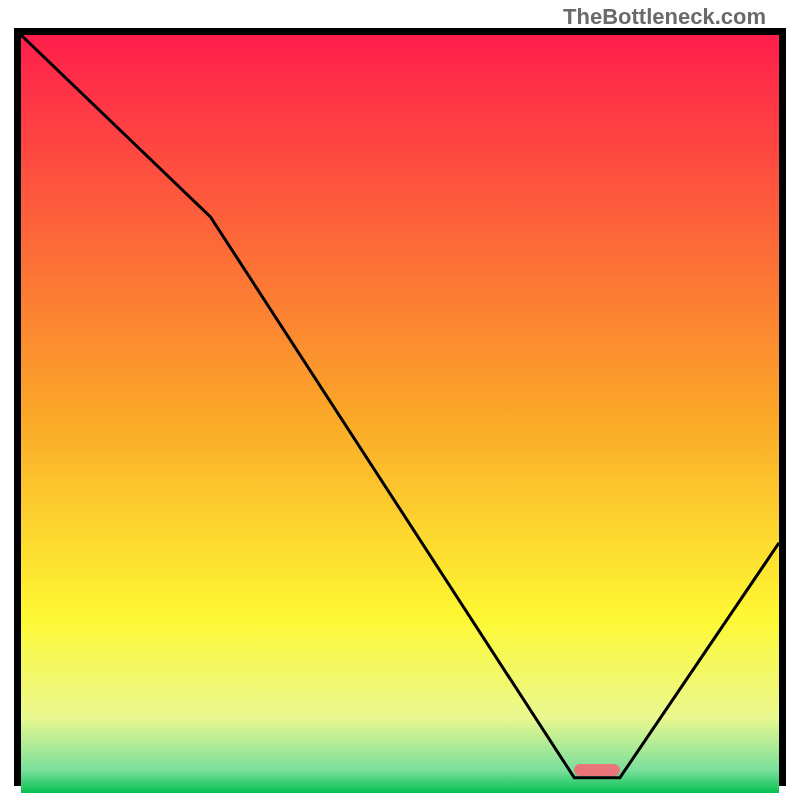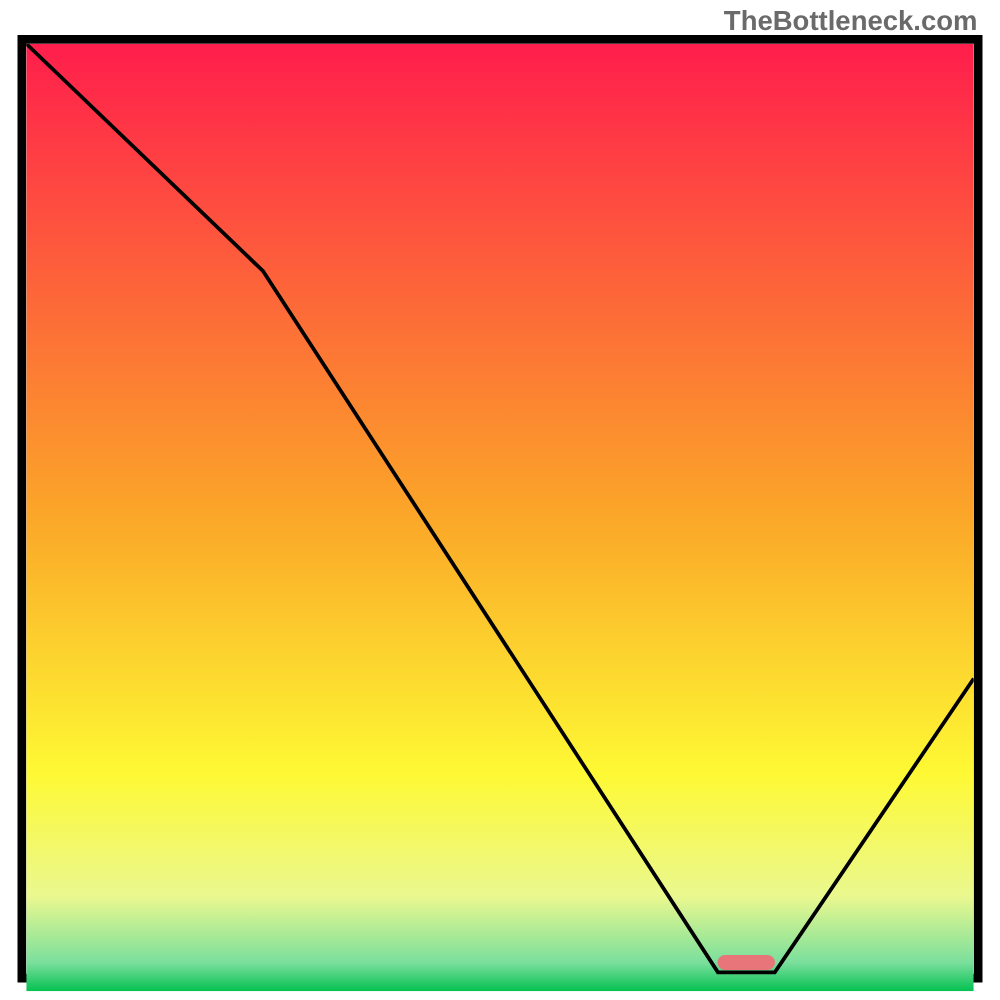--- a/index.html
+++ b/index.html
@@ -20,21 +20,21 @@
     border: 7px solid #000;
     box-sizing: border-box;
   }
   .gradient {
     position: absolute;
     inset: 0;
   }
   .watermark {
     position: absolute;
     top: 4px;
-    right: 18px;
+    right: 34px;
     font-size: 22px;
     font-weight: 600;
     color: #6a6a6a;
   }
   .marker {
     position: absolute;
     height: 12px;
     border-radius: 6px;
     background: #e77579;
   }

